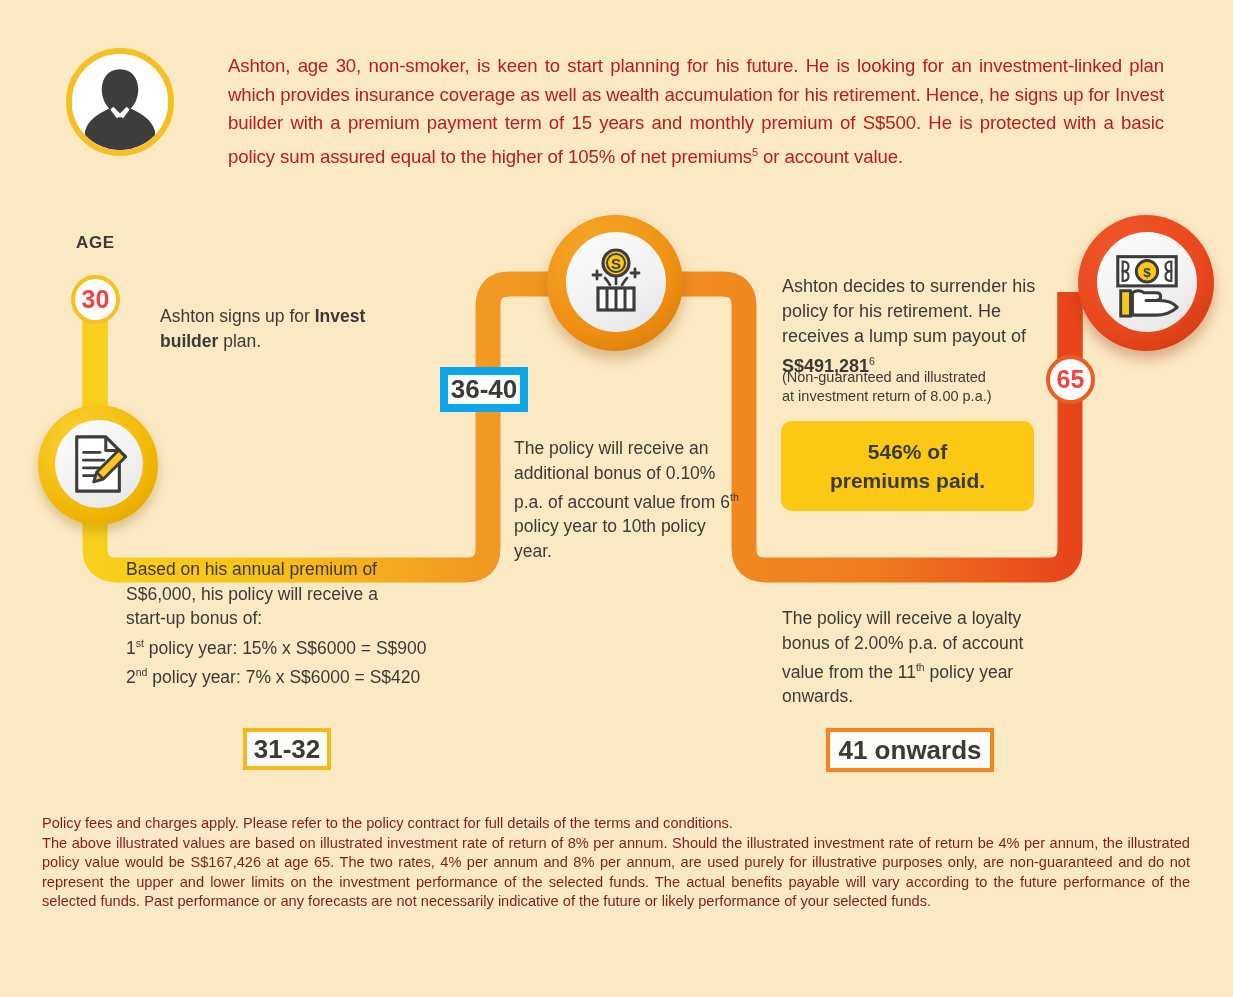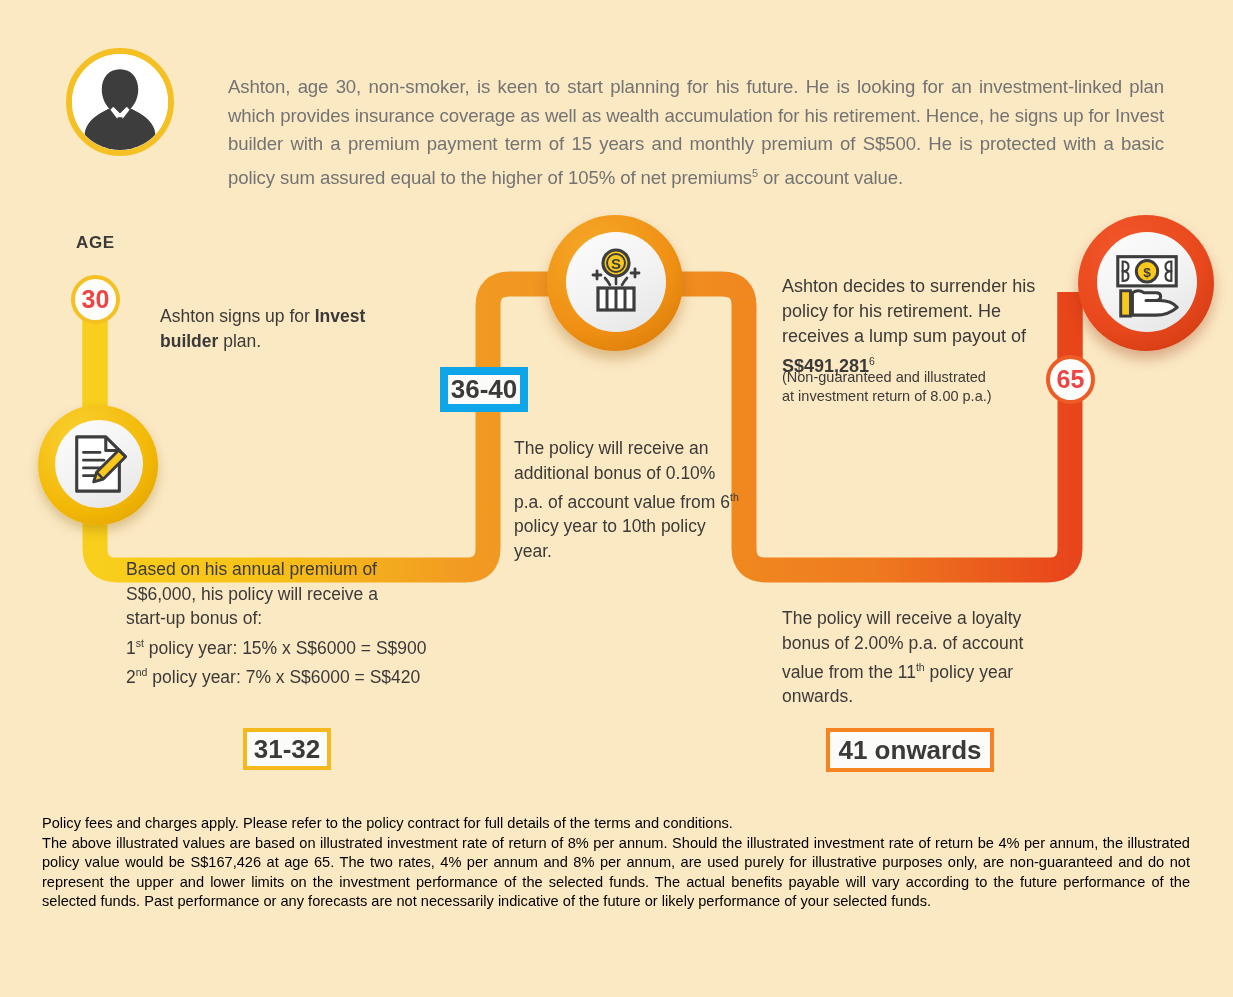--- a/index.html
+++ b/index.html
@@ -17,21 +17,21 @@
   .intro-wrap{position:absolute;left:0;top:32px;width:1233px;height:150px;}
   .avatar{
     position:absolute;left:66px;top:16px;width:108px;height:108px;
     border-radius:50%;background:#fff;border:6px solid #f5c024;
     box-sizing:border-box;overflow:hidden;
   }
   .avatar svg{display:block;width:100%;height:100%;}
   .intro-text{
     position:absolute;left:228px;top:20px;width:936px;
     font-size:18.6px;line-height:28.5px;text-align:justify;
-    color:#737373;letter-spacing:-0.1px;margin-top:21px;
+    color:#b91c1c;letter-spacing:-0.1px;
   }
   .intro-text sup{font-size:11px;vertical-align:super;}
 
   
   #ribbon{position:absolute;left:0;top:180px;width:1233px;height:640px;}
 
   
   .age-label{
     position:absolute;left:76px;top:233px;font-size:17px;font-weight:bold;
     letter-spacing:.6px;color:#3b3a38;
@@ -94,21 +94,21 @@
   
   #highlight{
     position:absolute;left:781px;top:421px;width:253px;height:90px;
     background:#fbc913;border-radius:11px;
     display:flex;flex-direction:column;align-items:center;justify-content:center;
     font-weight:bold;font-size:21px;line-height:29px;color:#3b3a38;text-align:center;
   }
 
   
   #footnotes{position:absolute;left:42px;top:814px;width:1148px;
-    font-size:14.6px;line-height:19.6px;color:#000000;}
+    font-size:14.6px;line-height:19.6px;color:#7f1d1d;}
   #footnotes .fn-just{text-align:justify;}
   #footnotes sup{font-size:10px;vertical-align:super;}
   #footnotes p{margin:0;}
 </style>
 </head>
 <body>
 
 <div id="stage">
 
   <div class="intro-wrap">
@@ -269,20 +269,24 @@
 
   <div class="txt" id="txt-surrender">
     <span>Ashton decides to surrender his policy for his retirement. He receives a lump sum payout of </span><b>S$491,281</b><sup>6</sup>
   </div>
 
   <div class="txt" id="txt-nonguar">
     <span>(Non-guaranteed and illustrated</span><br>
     <span>at investment return of 8.00 p.a.)</span>
   </div>
 
+  <div id="highlight">
+    <div>546% of</div>
+    <div>premiums paid.</div>
+  </div>
 
   <div class="txt" id="txt-loyalty">
     <span>The policy will receive a loyalty bonus of 2.00% p.a. of account value from the 11</span><sup>th</sup><span> policy year onwards.</span>
   </div>
 
   <div id="footnotes">
     <p>Policy fees and charges apply. Please refer to the policy contract for full details of the terms and conditions.</p>
     <p class="fn-just">The above illustrated values are based on illustrated investment rate of return of 8% per annum. Should the illustrated investment rate of return be 4% per annum, the illustrated policy value would be S$167,426 at age 65.  The two rates, 4% per annum and 8% per annum, are used purely for illustrative purposes only, are non-guaranteed and do not represent the upper and lower limits on the investment performance of the selected funds. The actual benefits payable will vary according to the future performance of the selected funds. Past performance or any forecasts are not necessarily indicative of the future or likely performance of your selected funds.</p>
   </div>
 

